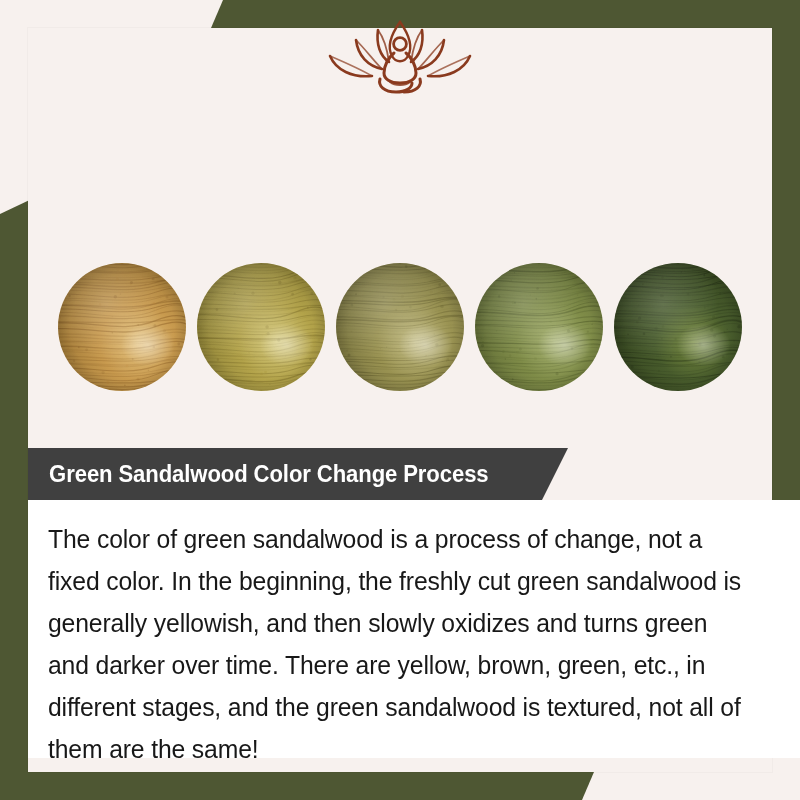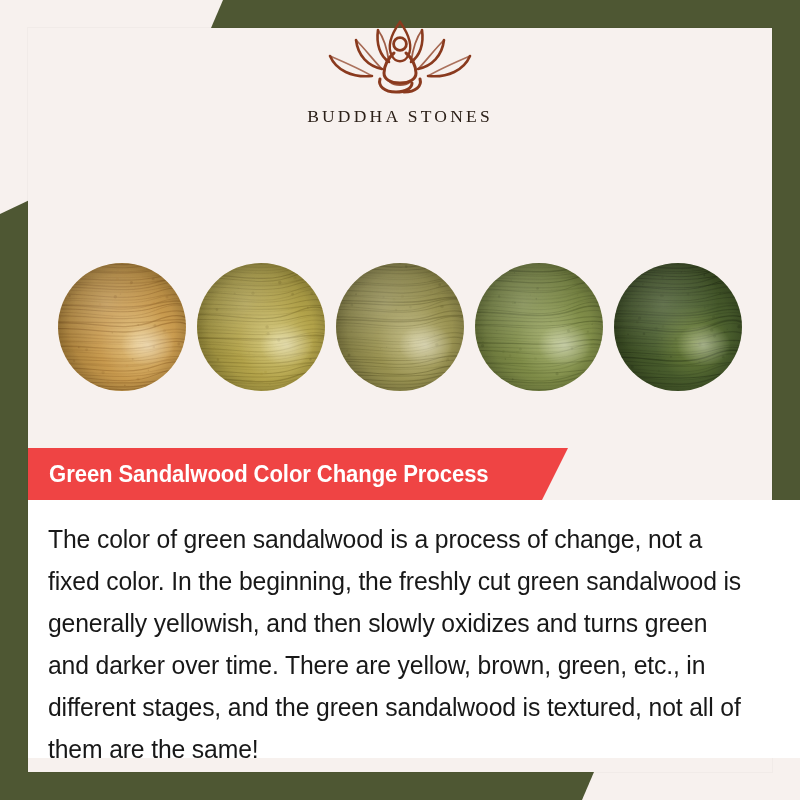--- a/index.html
+++ b/index.html
@@ -146,21 +146,21 @@
     border-radius: 50%;
   }
 
   
   .section-banner {
     position: absolute;
     left: 28px;
     top: 448px;
     width: 540px;
     height: 52px;
-    background: #ef4444;
+    background: #404040;
     clip-path: polygon(0 0, 100% 0, calc(100% - 26px) 100%, 0 100%);
     display: flex;
     align-items: center;
   }
   .section-banner-text {
     padding-left: 22px;
     color: #ffffff;
     font-family: "Liberation Sans Narrow", "Liberation Sans", sans-serif;
     font-weight: bold;
     font-size: 23px;
@@ -233,21 +233,20 @@
         <circle cx="84" cy="28" r="6.4" stroke-width="2.8"></circle>
 
         <path d="M78 37 C 72 42, 68 50, 68 57 C 68 63, 74 67, 84 67 C 94 67, 100 63, 100 57 C 100 50, 96 42, 90 37" stroke-width="3"></path>
 
         <path d="M64 63 C 62 70, 68 76, 80 76 C 90 76, 96 72, 96 67" stroke-width="3"></path>
         <path d="M104 63 C 106 70, 100 76, 88 76" stroke-width="3"></path>
 
         <path d="M74 66 C 79 70, 89 70, 94 66" stroke-width="1.8" opacity="0.85"></path>
       </g>
     </svg>
-    <div class="brand-name">BUDDHA STONES</div>
   </div>
 
 
   <div class="bead-row">
     <div class="bead" style="background: radial-gradient(circle at 62% 62%, rgb(230, 197, 130) 0%, rgb(200, 154, 78) 34%, rgb(141, 106, 44) 88%);">
         <svg class="grain" viewBox="0 0 100 100" preserveAspectRatio="none">
           <path d="M -5 2.95 C 22 0.94, 48 4.96, 72 1.94 S 95 3.75, 105 2.95" fill="none" stroke="#8d6a2c" stroke-width="0.64" opacity="0.52"></path>
           <path d="M -5 5.09 C 22 1.91, 48 8.27, 72 3.50 S 95 6.36, 105 5.09" fill="none" stroke="#8d6a2c" stroke-width="0.26" opacity="0.52"></path>
           <path d="M -5 6.43 C 22 2.41, 48 10.45, 72 4.42 S 95 8.04, 105 6.43" fill="none" stroke="#8d6a2c" stroke-width="0.71" opacity="0.26"></path>
           <path d="M -5 9.03 C 22 3.04, 48 15.02, 72 6.04 S 95 11.42, 105 9.03" fill="none" stroke="#8d6a2c" stroke-width="0.75" opacity="0.48"></path>

